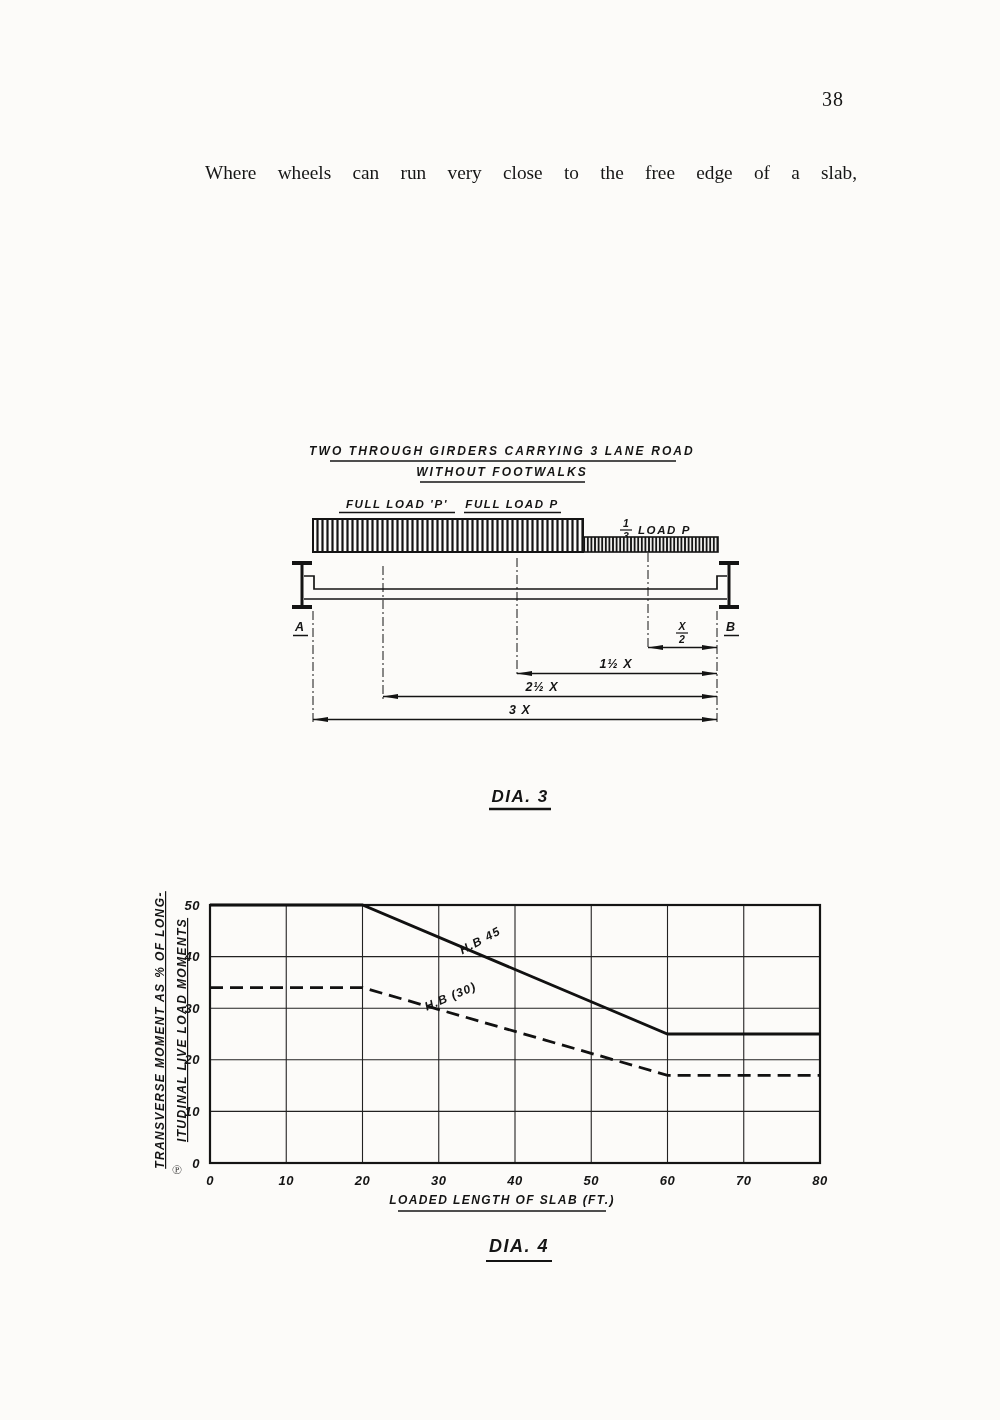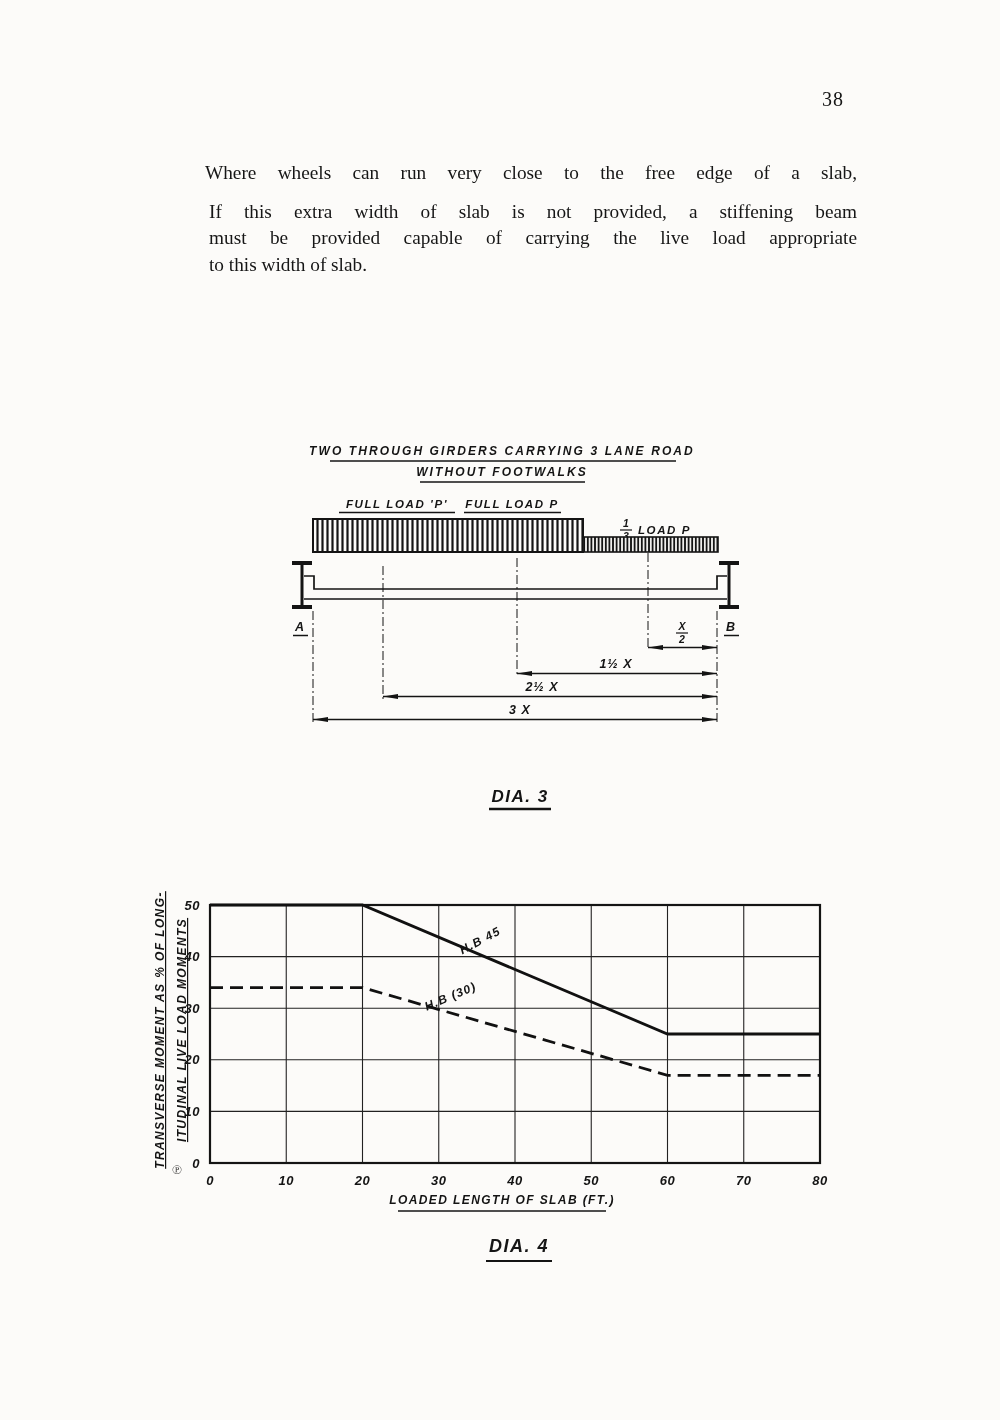--- a/index.html
+++ b/index.html
@@ -44,25 +44,20 @@
 
 <div class="page">
 
   <div class="pagenum">38</div>
 
   <div class="textblock">
     <div class="para p1">
       <div class="jline">Where wheels can run very close to the free edge of a slab,</div>
     </div>
     <div class="para p2">
-    </div>
-    <div class="para p3">
-      <div class="jline">If this extra width of slab is not provided, a stiffening beam</div>
-      <div class="jline">must be provided capable of carrying the live load appropriate</div>
-      <div class="jline jlast">to this width of slab.</div>
     </div>
   </div>
 
   <svg style="position:absolute; left:280px; top:440px;" width="490" height="380" viewBox="0 0 490 380">
     <defs>
       <pattern id="hatchA" patternUnits="userSpaceOnUse" width="5" height="10">
         <rect width="5" height="10" fill="#fcfbf9"></rect>
         <line x1="2.5" y1="0" x2="2.5" y2="10" stroke="#141414" stroke-width="2.2"></line>
       </pattern>
       <pattern id="hatchB" patternUnits="userSpaceOnUse" width="3.6" height="8">

